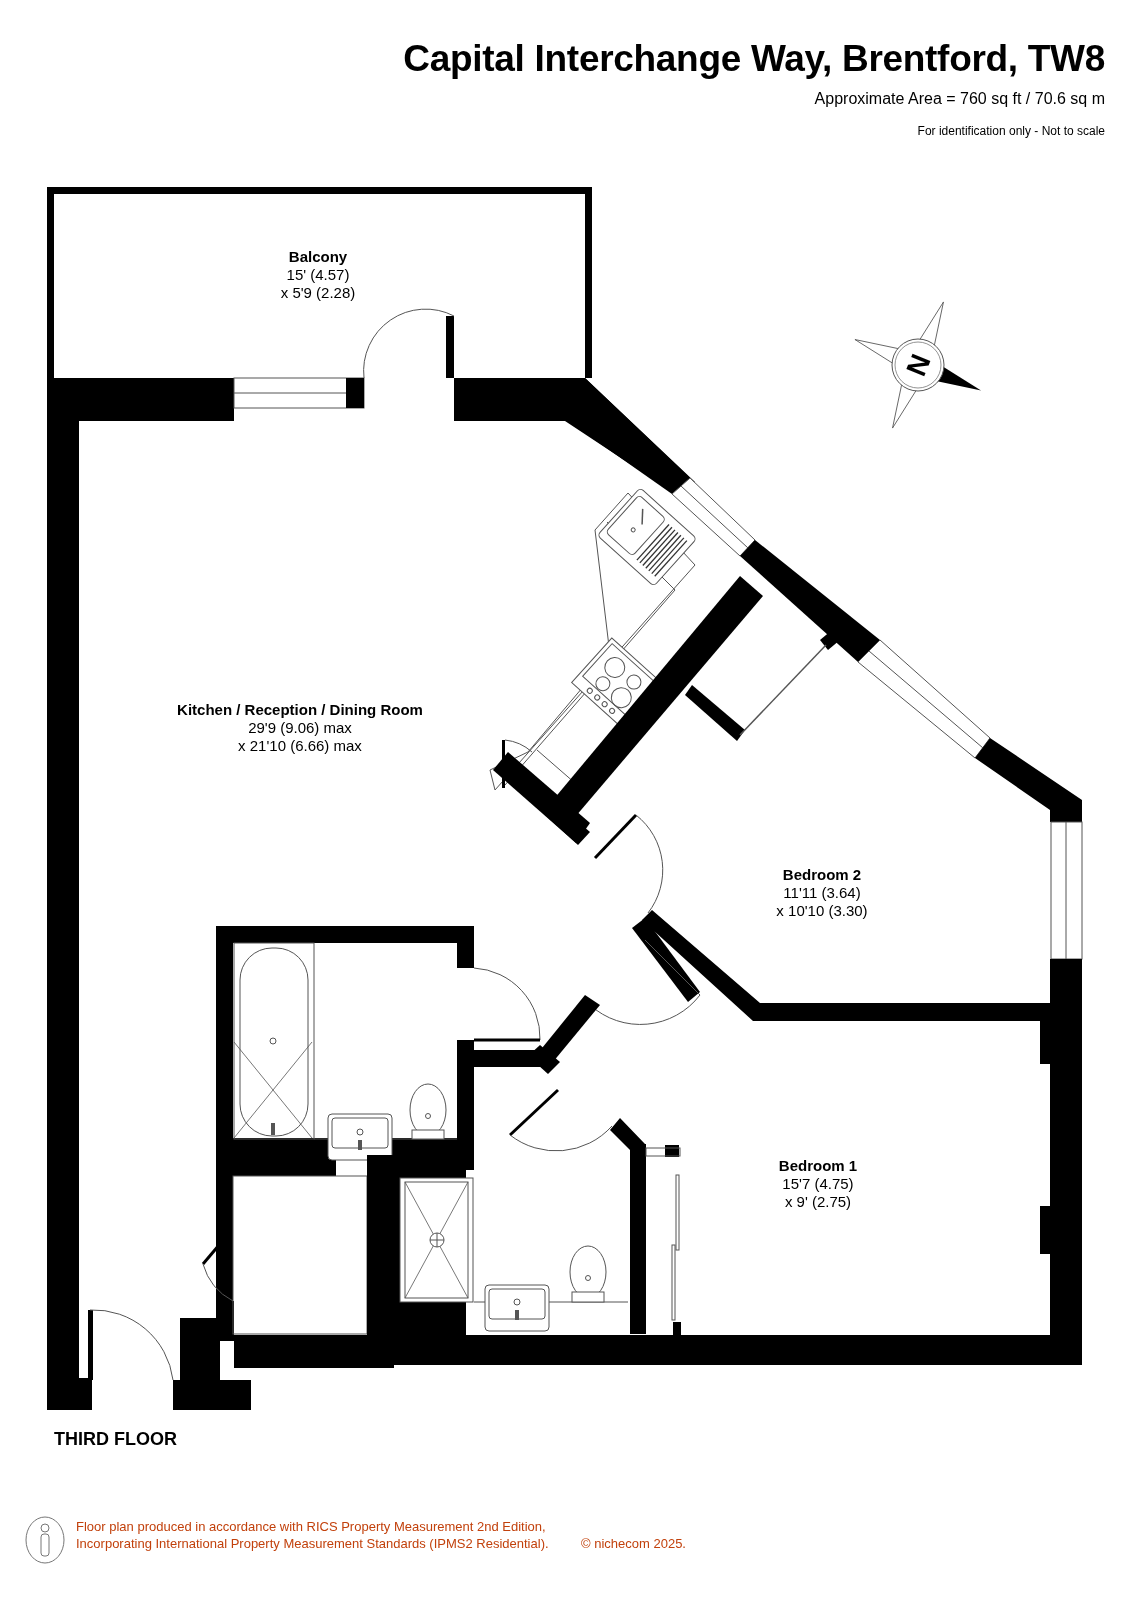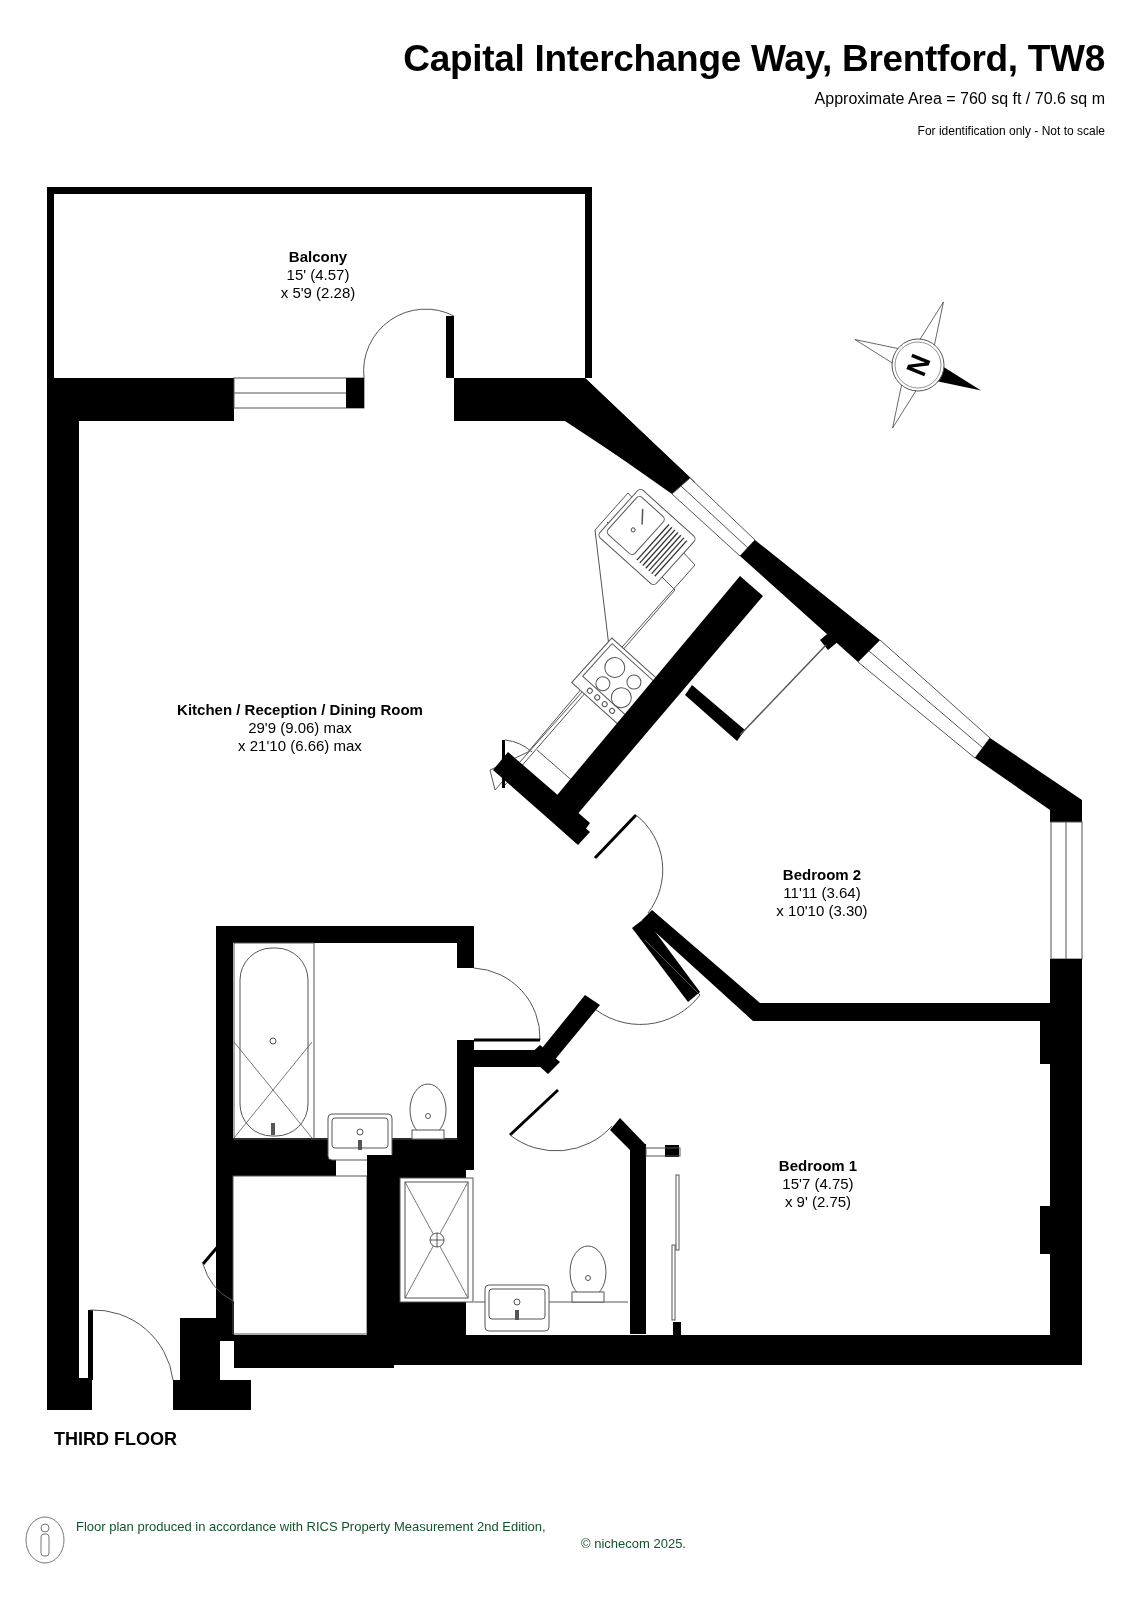--- a/index.html
+++ b/index.html
@@ -4,21 +4,21 @@
 <style>
   html, body { margin:0; padding:0; background:#ffffff; }
   body { width:1131px; height:1600px; position:relative; overflow:hidden; font-family:"Liberation Sans", sans-serif; color:#000; }
   .title { position:absolute; right:26px; top:38px; font-size:37px; font-weight:bold; letter-spacing:-0.3px; white-space:nowrap; }
   .area { position:absolute; right:26px; top:90px; font-size:16px; white-space:nowrap; }
   .note { position:absolute; right:26px; top:124px; font-size:12px; white-space:nowrap; }
   svg.plan { position:absolute; left:0; top:0; }
   .room-label { position:absolute; text-align:center; font-size:15px; line-height:18px; transform:translateX(-50%); white-space:nowrap; }
   .room-label .name { font-weight:bold; }
   .floor-label { position:absolute; left:54px; top:1429px; font-size:18px; font-weight:bold;text-align:center; }
-  .footer { position:absolute; left:76px; top:1518px; font-size:13px; line-height:17px; color:#14532d; white-space:nowrap; }
+  .footer { position:absolute; left:76px; top:1518px; font-size:13px; line-height:17px; color:#c2410c; white-space:nowrap; }
   .footer .copy { position:absolute; left:505px; top:17px; }
 </style>
 </head>
 <body>
 
 <div class="title">Capital Interchange Way, Brentford, TW8</div>
 <div class="area">Approximate Area = 760 sq ft / 70.6 sq m</div>
 <div class="note">For identification only - Not to scale</div>
 
 <svg class="plan" width="1131" height="1600" viewBox="0 0 1131 1600">
@@ -269,14 +269,15 @@
 <div class="room-label" style="left:818px; top:1157px;">
   <div class="name">Bedroom 1</div>
   <div>15'7 (4.75)</div>
   <div>x 9' (2.75)</div>
 </div>
 
 <div class="floor-label">THIRD FLOOR</div>
 
 <div class="footer">
   <div>Floor plan produced in accordance with RICS Property Measurement 2nd Edition,</div>
+  <div>Incorporating International Property Measurement Standards (IPMS2 Residential).</div>
   <span class="copy">© nichecom 2025.</span>
 </div>
 
 </body></html>

